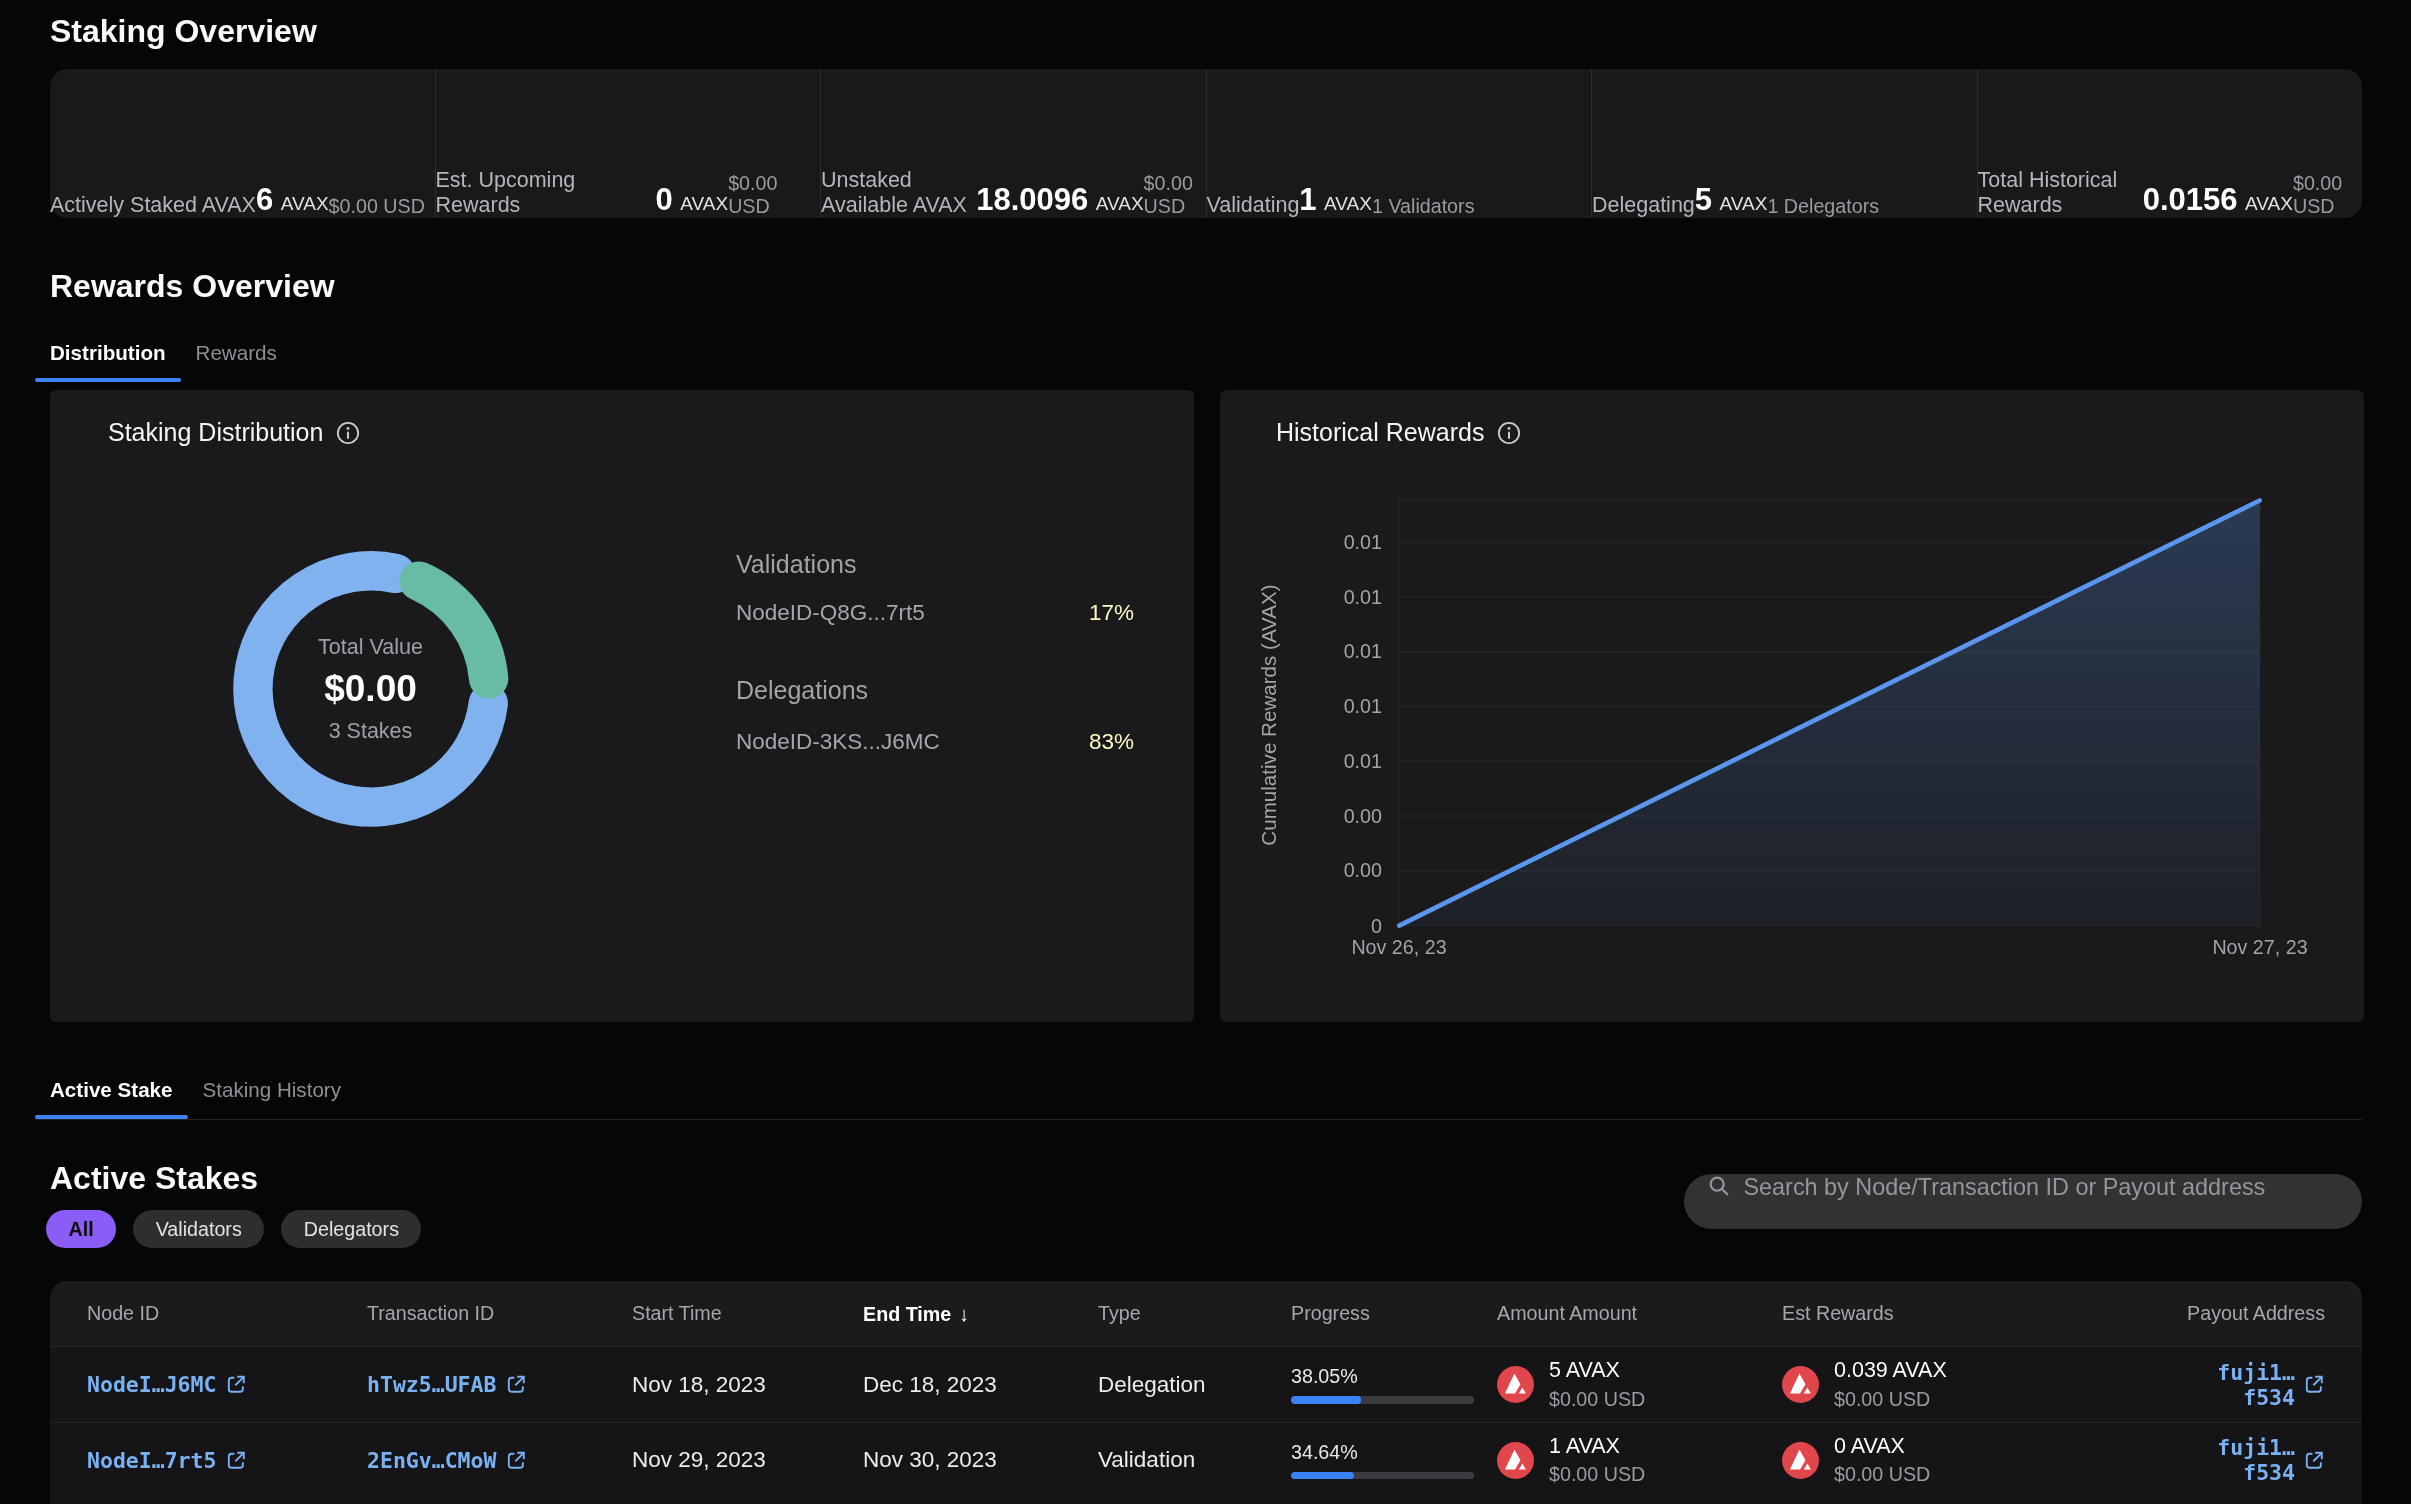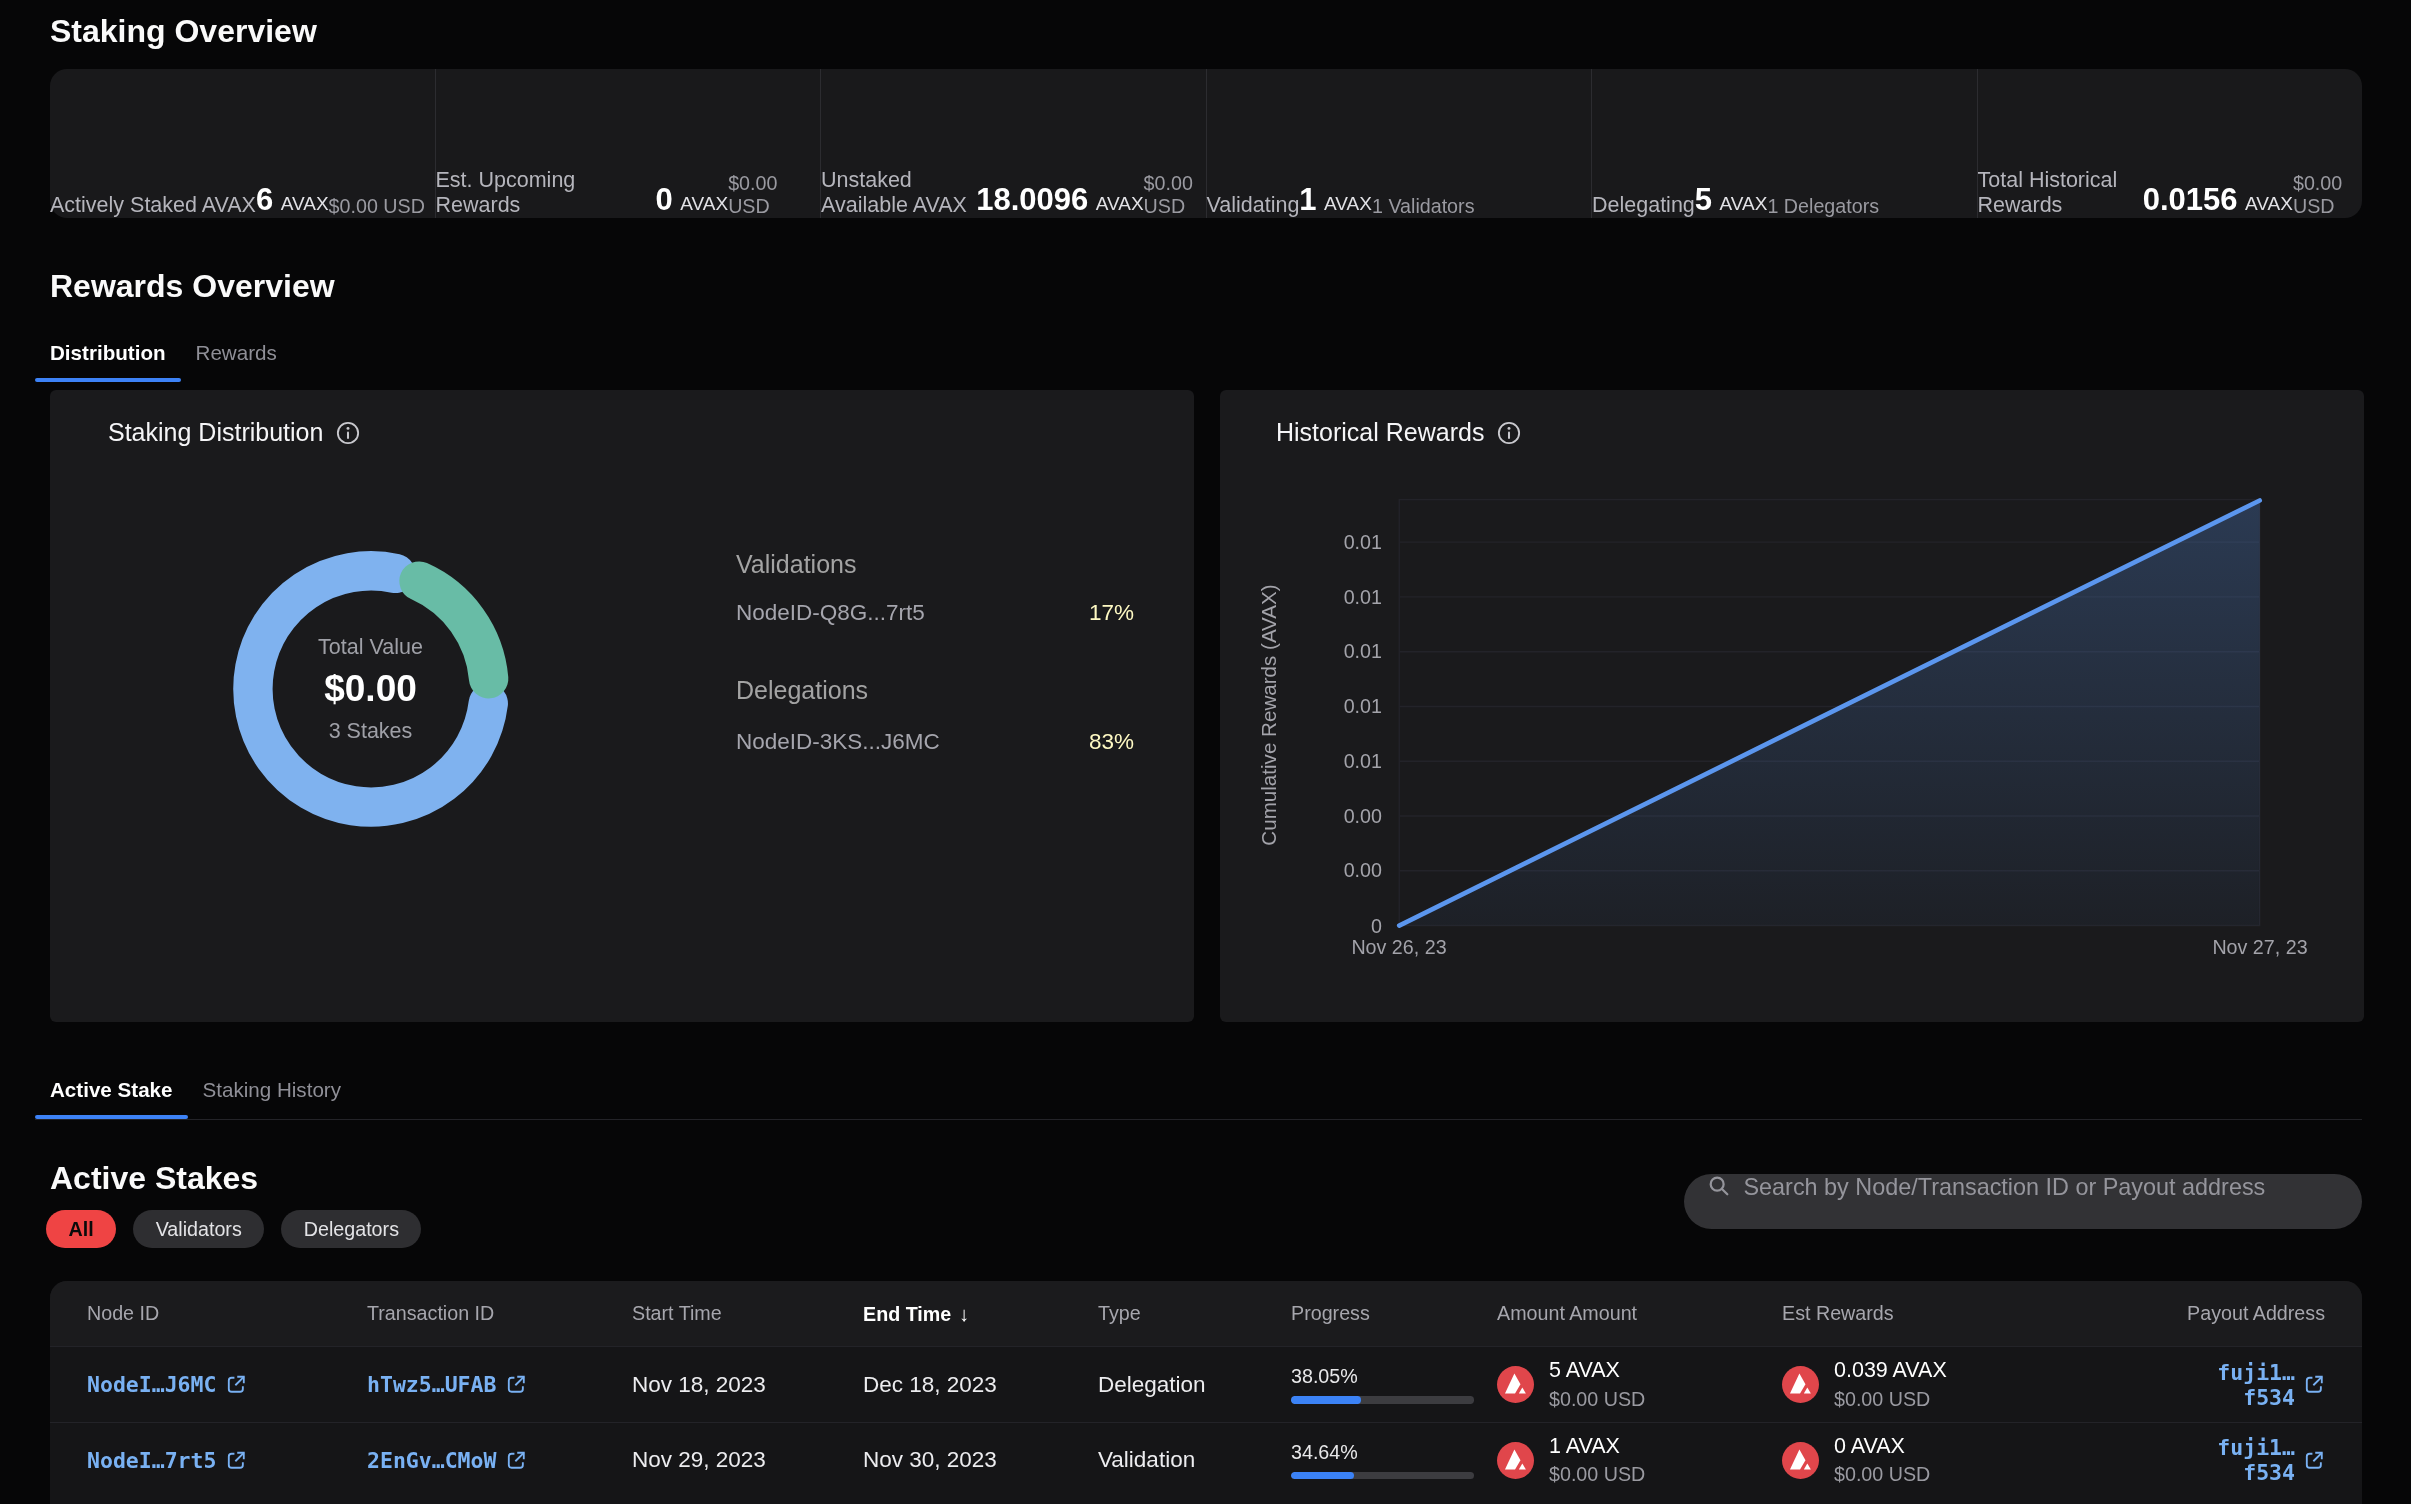--- a/index.html
+++ b/index.html
@@ -72,21 +72,21 @@
     font-size:20.6px; color:#a3a3aa; transform:rotate(-90deg); transform-origin:center;
   }
 
   
   .h2 { font-size:32px; font-weight:700; color:#fafafa; }
   .pills { display:flex; gap:17px; }
   .pill {
     height:38px; border-radius:19.7px; padding:0 22.5px; display:flex; align-items:center;
     font-size:19.7px; background:#2e2e31; color:#e3e3e6; cursor:pointer; white-space:nowrap;
   }
-  .pill.active { background:#ef4444; color:#0a0a0a; font-weight:700; }
+  .pill.active { background:#8b5cf6; color:#0a0a0a; font-weight:700; }
 
   .search {
     left:1684px; top:1174px; width:678px; height:55px;
     background:#323235; border-radius:28px;
     display:flex; align-items:flex-start; padding:0 22.5px; gap:13px;
   }
   .search input {
     flex:1; background:transparent; border:none; outline:none;
     font-size:23.4px; color:#e8e8ea; font-family:"Liberation Sans", sans-serif;
   }

